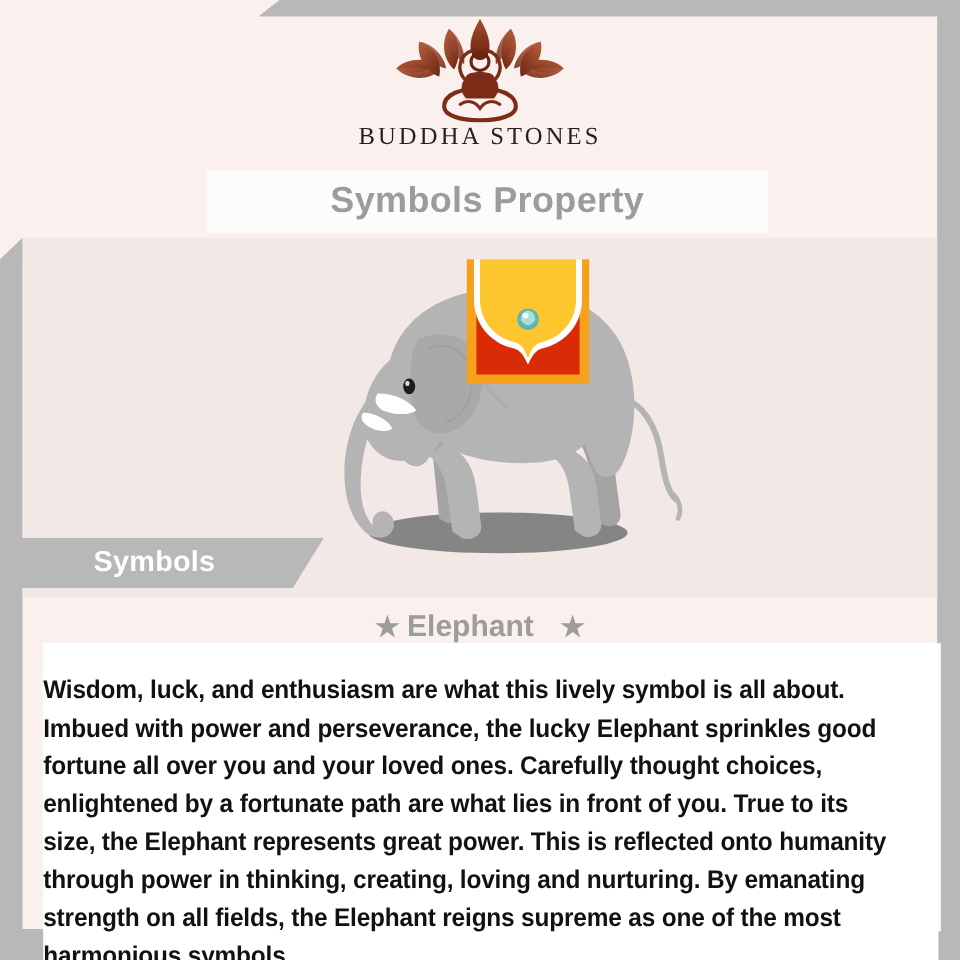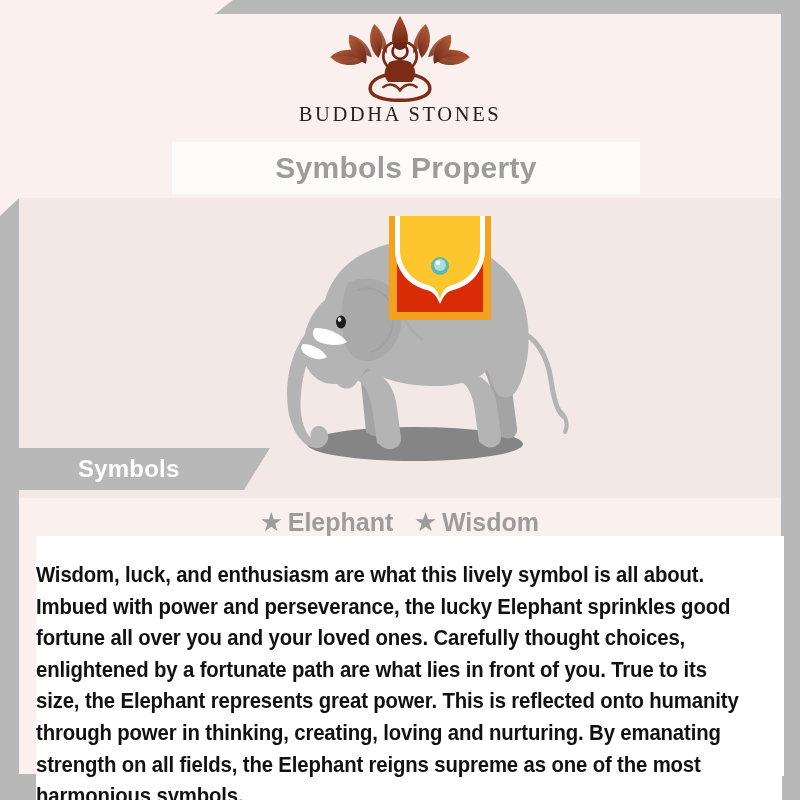--- a/index.html
+++ b/index.html
@@ -331,21 +331,20 @@
 
     <div id="text-sheet"></div>
 
     <div id="attributes-row">
       <span class="attribute">
         <span class="star-icon">★</span>
         <span>Elephant</span>
       </span>
       <span class="attribute">
         <span class="star-icon">★</span>
-        <span>Wisdom</span>
       </span>
     </div>
 
     <div id="description-block">
       <p id="description-text">Wisdom, luck, and enthusiasm are what this lively symbol is all about. Imbued with power and perseverance, the lucky Elephant sprinkles good fortune all over you and your loved ones. Carefully thought choices, enlightened by a fortunate path are what lies in front of you. True to its size, the Elephant represents great power. This is reflected onto humanity through power in thinking, creating, loving and nurturing. By emanating strength on all fields, the Elephant reigns supreme as one of the most harmonious symbols.</p>
     </div>
 
   </div>
 </div>
 

